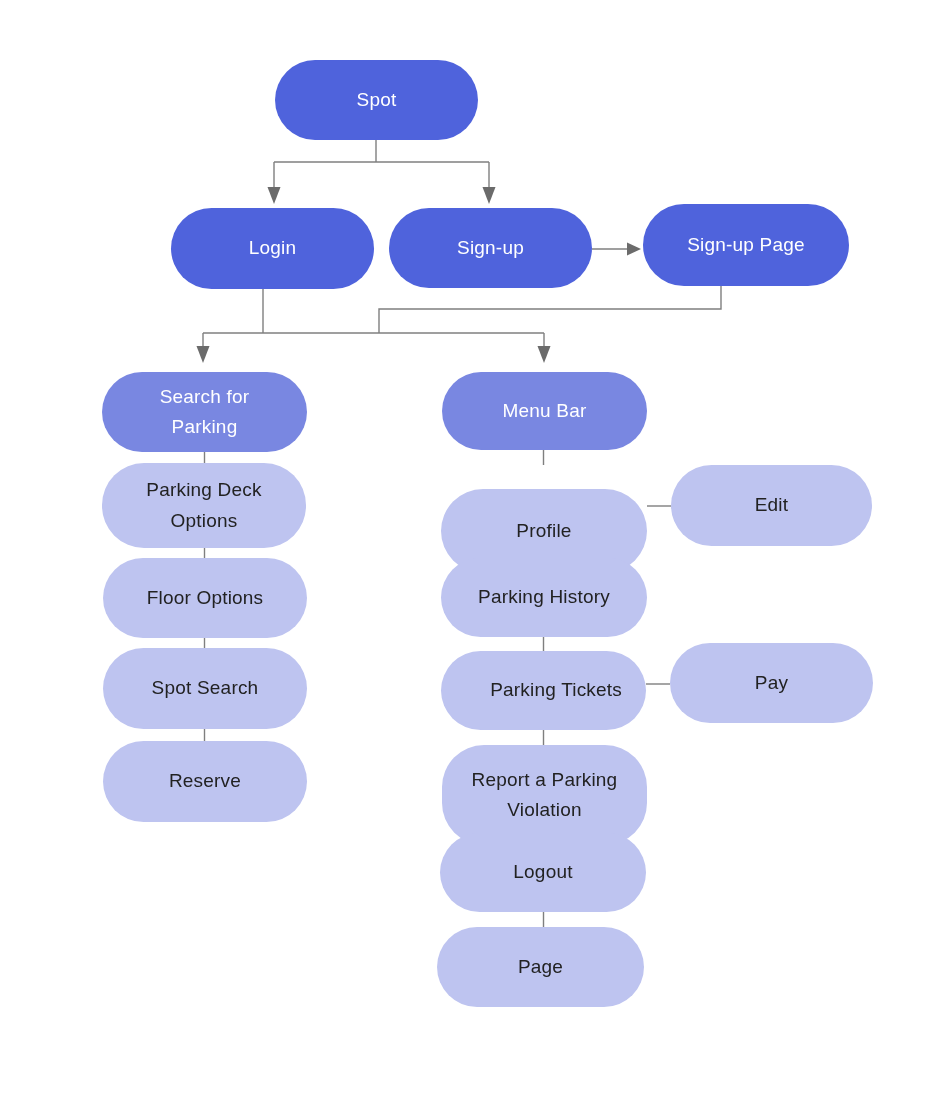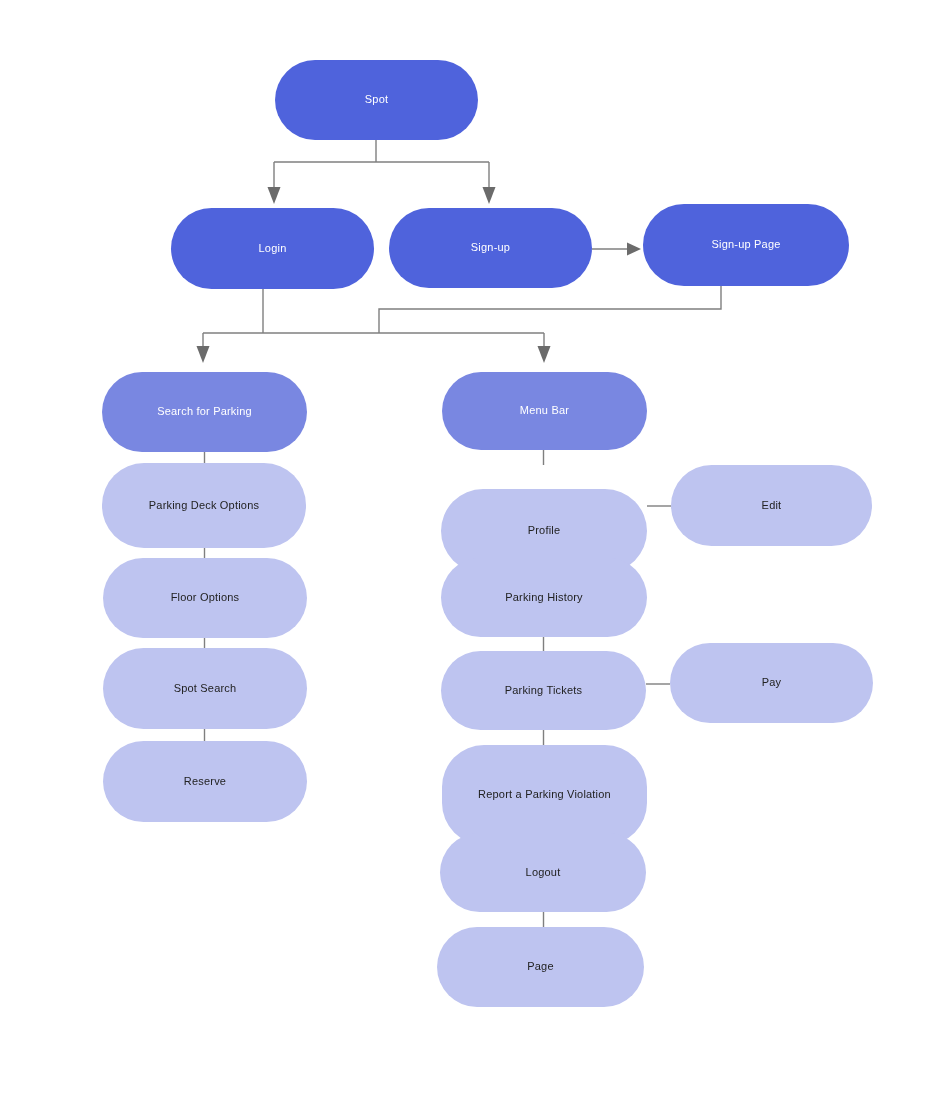--- a/index.html
+++ b/index.html
@@ -40,21 +40,21 @@
     stroke: none;
   }
   .node {
     position: absolute;
     z-index: 2;
     display: flex;
     align-items: center;
     justify-content: center;
     text-align: center;
     border-radius: 42px;
-    font-size: 11px;
+    font-size: 19px;
     line-height: 1.58;
     padding: 0 24px;
     letter-spacing: 0.2px;
   }
   .node.lv1 {
     background: var(--primary-node);
     color: var(--primary-text);
   }
   .node.lv2 {
     background: var(--secondary-node);
@@ -151,21 +151,21 @@
   </div>
 
   <div class="node lv3" style="left:671px; top:465px; width:201px; height:81px;align-items:center;">
     <span>Edit</span>
   </div>
 
   <div class="node lv3" style="left:441px; top:558px; width:206px; height:79px;">
     <span>Parking History</span>
   </div>
 
-  <div class="node lv3" style="left:441px; top:651px; width:205px; height:79px;">
+  <div class="node lv3" style="left:441px; top:651px; width:205px; height:79px;justify-content:flex-end;">
     <span>Parking Tickets</span>
   </div>
 
   <div class="node lv3" style="left:670px; top:643px; width:203px; height:80px;">
     <span>Pay</span>
   </div>
 
   <div class="node lv3" style="left:442px; top:745px; width:205px; height:100px;">
     <span>Report a Parking Violation</span>
   </div>

